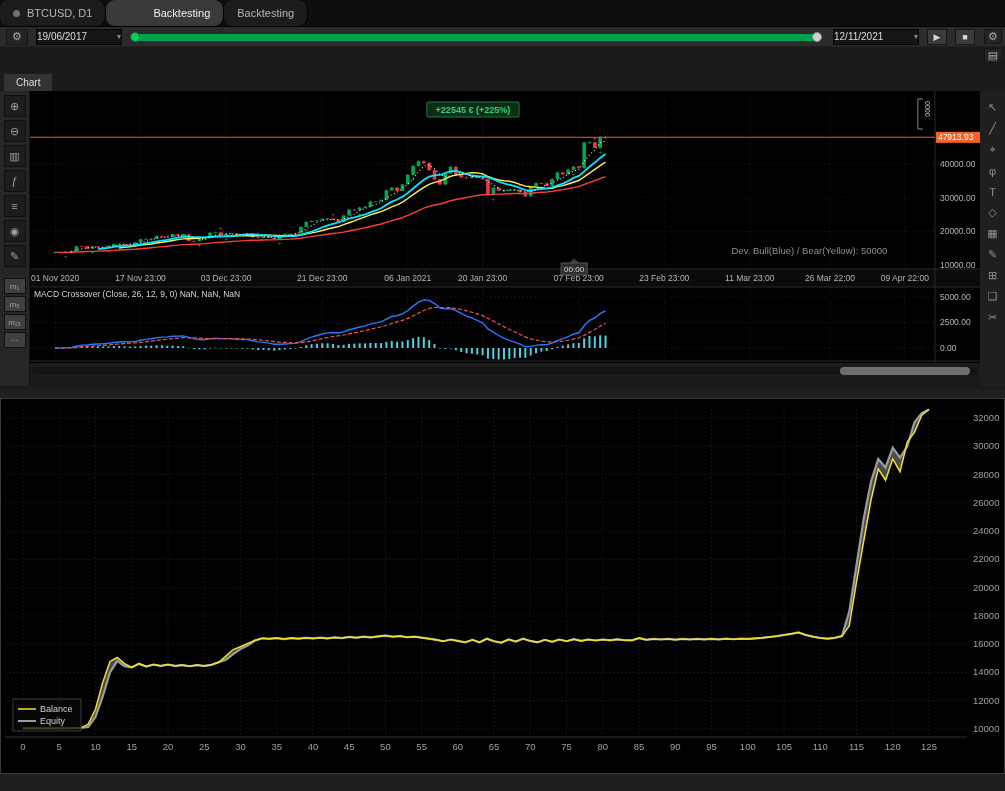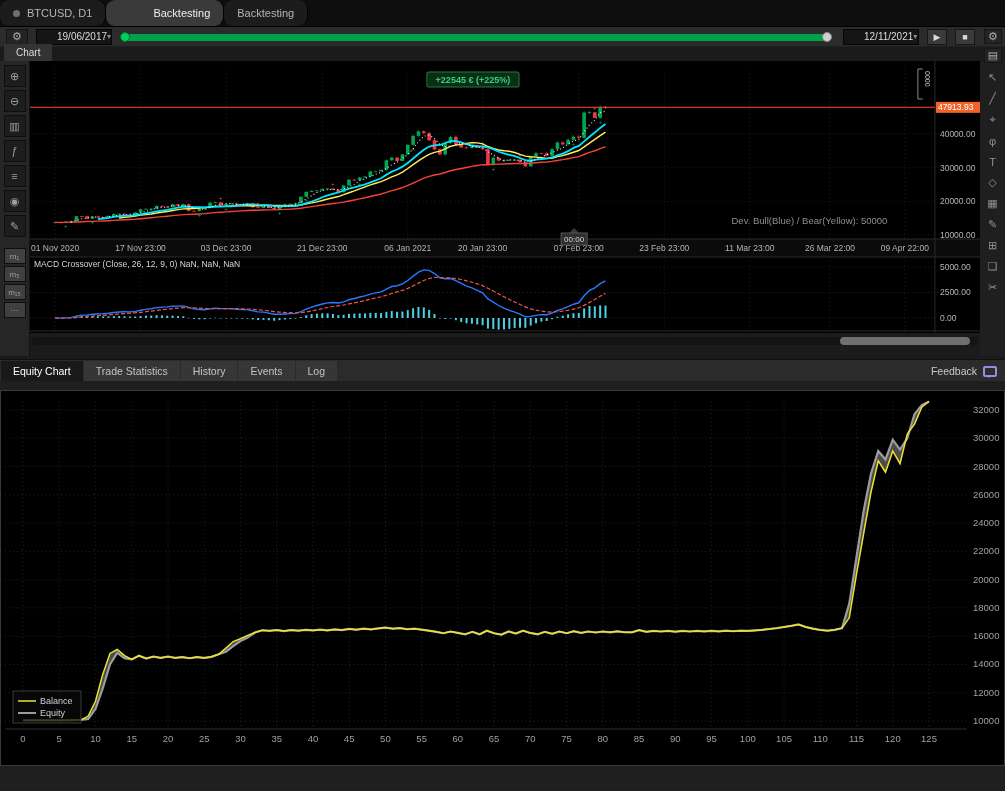--- a/index.html
+++ b/index.html
@@ -8,42 +8,42 @@
 
   
   .titlebar{height:27px;background:#0e0e0e;display:flex;align-items:stretch;border-bottom:1px solid #000;}
   .wtab{display:flex;align-items:center;gap:7px;padding:0 13px;font-size:11px;color:#b5b5b5;background:#1c1c1c;border-right:1px solid #000;cursor:default;border-radius:9px;}
   .wtab.active{background:#3a3a3a;color:#ededed;padding-left:47px;}
   .sym-dot{width:7px;height:7px;border-radius:50%;background:#707070;display:inline-block;}
 
   
   .toolbar{height:20px;background:#2b2b2b;display:flex;align-items:center;gap:8px;padding:0 30px 0 6px;border-bottom:1px solid #202020;}
   .iconbtn{width:22px;height:16px;background:#242424;border:1px solid #161616;color:#a8a8a8;font-size:11px;display:flex;align-items:center;justify-content:center;}
-  .dateselect{width:76px;height:16px;background:#151515;border:1px solid #050505;display:flex;align-items:center;justify-content:space-between;padding:0 20px;font-size:10px;color:#dcdcdc;}
+  .dateselect{width:86px;height:16px;background:#151515;border:1px solid #050505;display:flex;align-items:center;justify-content:space-between;padding:0 0;font-size:10px;color:#dcdcdc;}
   .caret{color:#8a8a8a;font-size:8px;}
   .range-slider{flex:1;height:16px;position:relative;}
   .range-fill{position:absolute;left:2px;right:8px;top:5px;height:7px;background:#00a14b;border-radius:4px;}
   .thumb-l{position:absolute;left:0;top:3px;width:10px;height:10px;border-radius:50%;background:#00d05f;border:1px solid #006e33;}
   .thumb-r{position:absolute;right:3px;top:3px;width:10px;height:10px;border-radius:50%;background:#cfcfcf;border:1px solid #8a8a8a;}
   .squarebtn{width:20px;height:16px;background:#3a3a3a;border:1px solid #161616;color:#d8d8d8;font-size:9px;display:flex;align-items:center;justify-content:center;}
   .checkbox{display:flex;align-items:center;gap:5px;font-size:10px;color:#d4d4d4;}
   .cbox{width:10px;height:10px;background:#141414;border:1px solid #5a5a5a;display:inline-block;}
   .progress-line{width:555px;height:16px;position:relative;}
   .pl-fill{position:absolute;left:0;width:calc(100% - 10px);top:7px;height:2px;background:#00a14b;}
   .pl-thumb{position:absolute;right:0;top:4px;width:8px;height:8px;border-radius:50%;background:#b5b5b5;}
   .dimtext{font-size:10px;color:#8c8c8c;white-space:nowrap;}
   .spacer{flex:1;}
   .speed-slider{width:78px;height:16px;position:relative;}
   .ss-track{position:absolute;left:0;right:0;top:7.5px;height:1px;background:#5a5a5a;}
   .ss-thumb{position:absolute;right:8px;top:4px;width:8px;height:8px;border-radius:50%;background:#9a9a9a;}
   .corner-btns{position:absolute;top:29px;right:3px;display:flex;flex-direction:column;gap:4px;z-index:5;}
   .corner-btns .iconbtn{width:18px;height:15px;}
 
   
-  .chart-tabrow{height:14px;background:#1b1b1b;display:flex;align-items:flex-end;padding-left:4px;}
+  .chart-tabrow{height:44px;background:#1b1b1b;display:flex;align-items:flex-end;padding-left:4px;}
   .ctab{background:#333;color:#ddd;font-size:10px;padding:3px 12px;}
 
   
   .chart-region{height:295px;display:flex;background:#1b1b1b;}
   .left-toolbar{width:30px;background:#262626;display:flex;flex-direction:column;align-items:center;padding-top:4px;border-right:1px solid #121212;}
   .ltbtn{width:22px;height:22px;background:#1d1d1d;border:1px solid #0f0f0f;color:#9f9f9f;font-size:11px;display:flex;align-items:center;justify-content:center;margin-bottom:3px;}
   .lt-sep{height:8px;}
   .tfbtn{width:22px;height:16px;background:#404040;border:1px solid #0f0f0f;color:#9f9f9f;font-size:8px;display:flex;align-items:center;justify-content:center;margin-bottom:2px;}
   .chart-main{flex:1;position:relative;background:#1b1b1b;}
   #price-svg{display:block;width:100%;height:272px;background:#000;}
@@ -618,33 +618,20 @@
           <span>❏</span>
         </div>
         <div class="rsbtn">
           <span>✂</span>
         </div>
       </div>
   </div>
 
   <div class="gap-row"></div>
 
-  <div class="bottom-tabs">
-    <span id="bottom-tabs-container" style="display:flex;gap:1px;">
-        <div class="btab active">Equity Chart</div>
-        <div class="btab">Trade Statistics</div>
-        <div class="btab">History</div>
-        <div class="btab">Events</div>
-        <div class="btab">Log</div>
-      </span>
-    <div class="feedback">
-      <span>Feedback</span>
-      <span class="fb-icon"></span>
-    </div>
-  </div>
 
   <div class="equity-panel">
     <svg id="equity-svg" viewBox="0 0 1003 374" preserveAspectRatio="none">
         <g>
           <line x1="22" y1="10" x2="22" y2="338" stroke="#242424" stroke-dasharray="1,3"></line>
           <line x1="58.24" y1="10" x2="58.24" y2="338" stroke="#242424" stroke-dasharray="1,3"></line>
           <line x1="94.48" y1="10" x2="94.48" y2="338" stroke="#242424" stroke-dasharray="1,3"></line>
           <line x1="130.72" y1="10" x2="130.72" y2="338" stroke="#242424" stroke-dasharray="1,3"></line>
           <line x1="166.96" y1="10" x2="166.96" y2="338" stroke="#242424" stroke-dasharray="1,3"></line>
           <line x1="203.20000000000002" y1="10" x2="203.20000000000002" y2="338" stroke="#242424" stroke-dasharray="1,3"></line>

